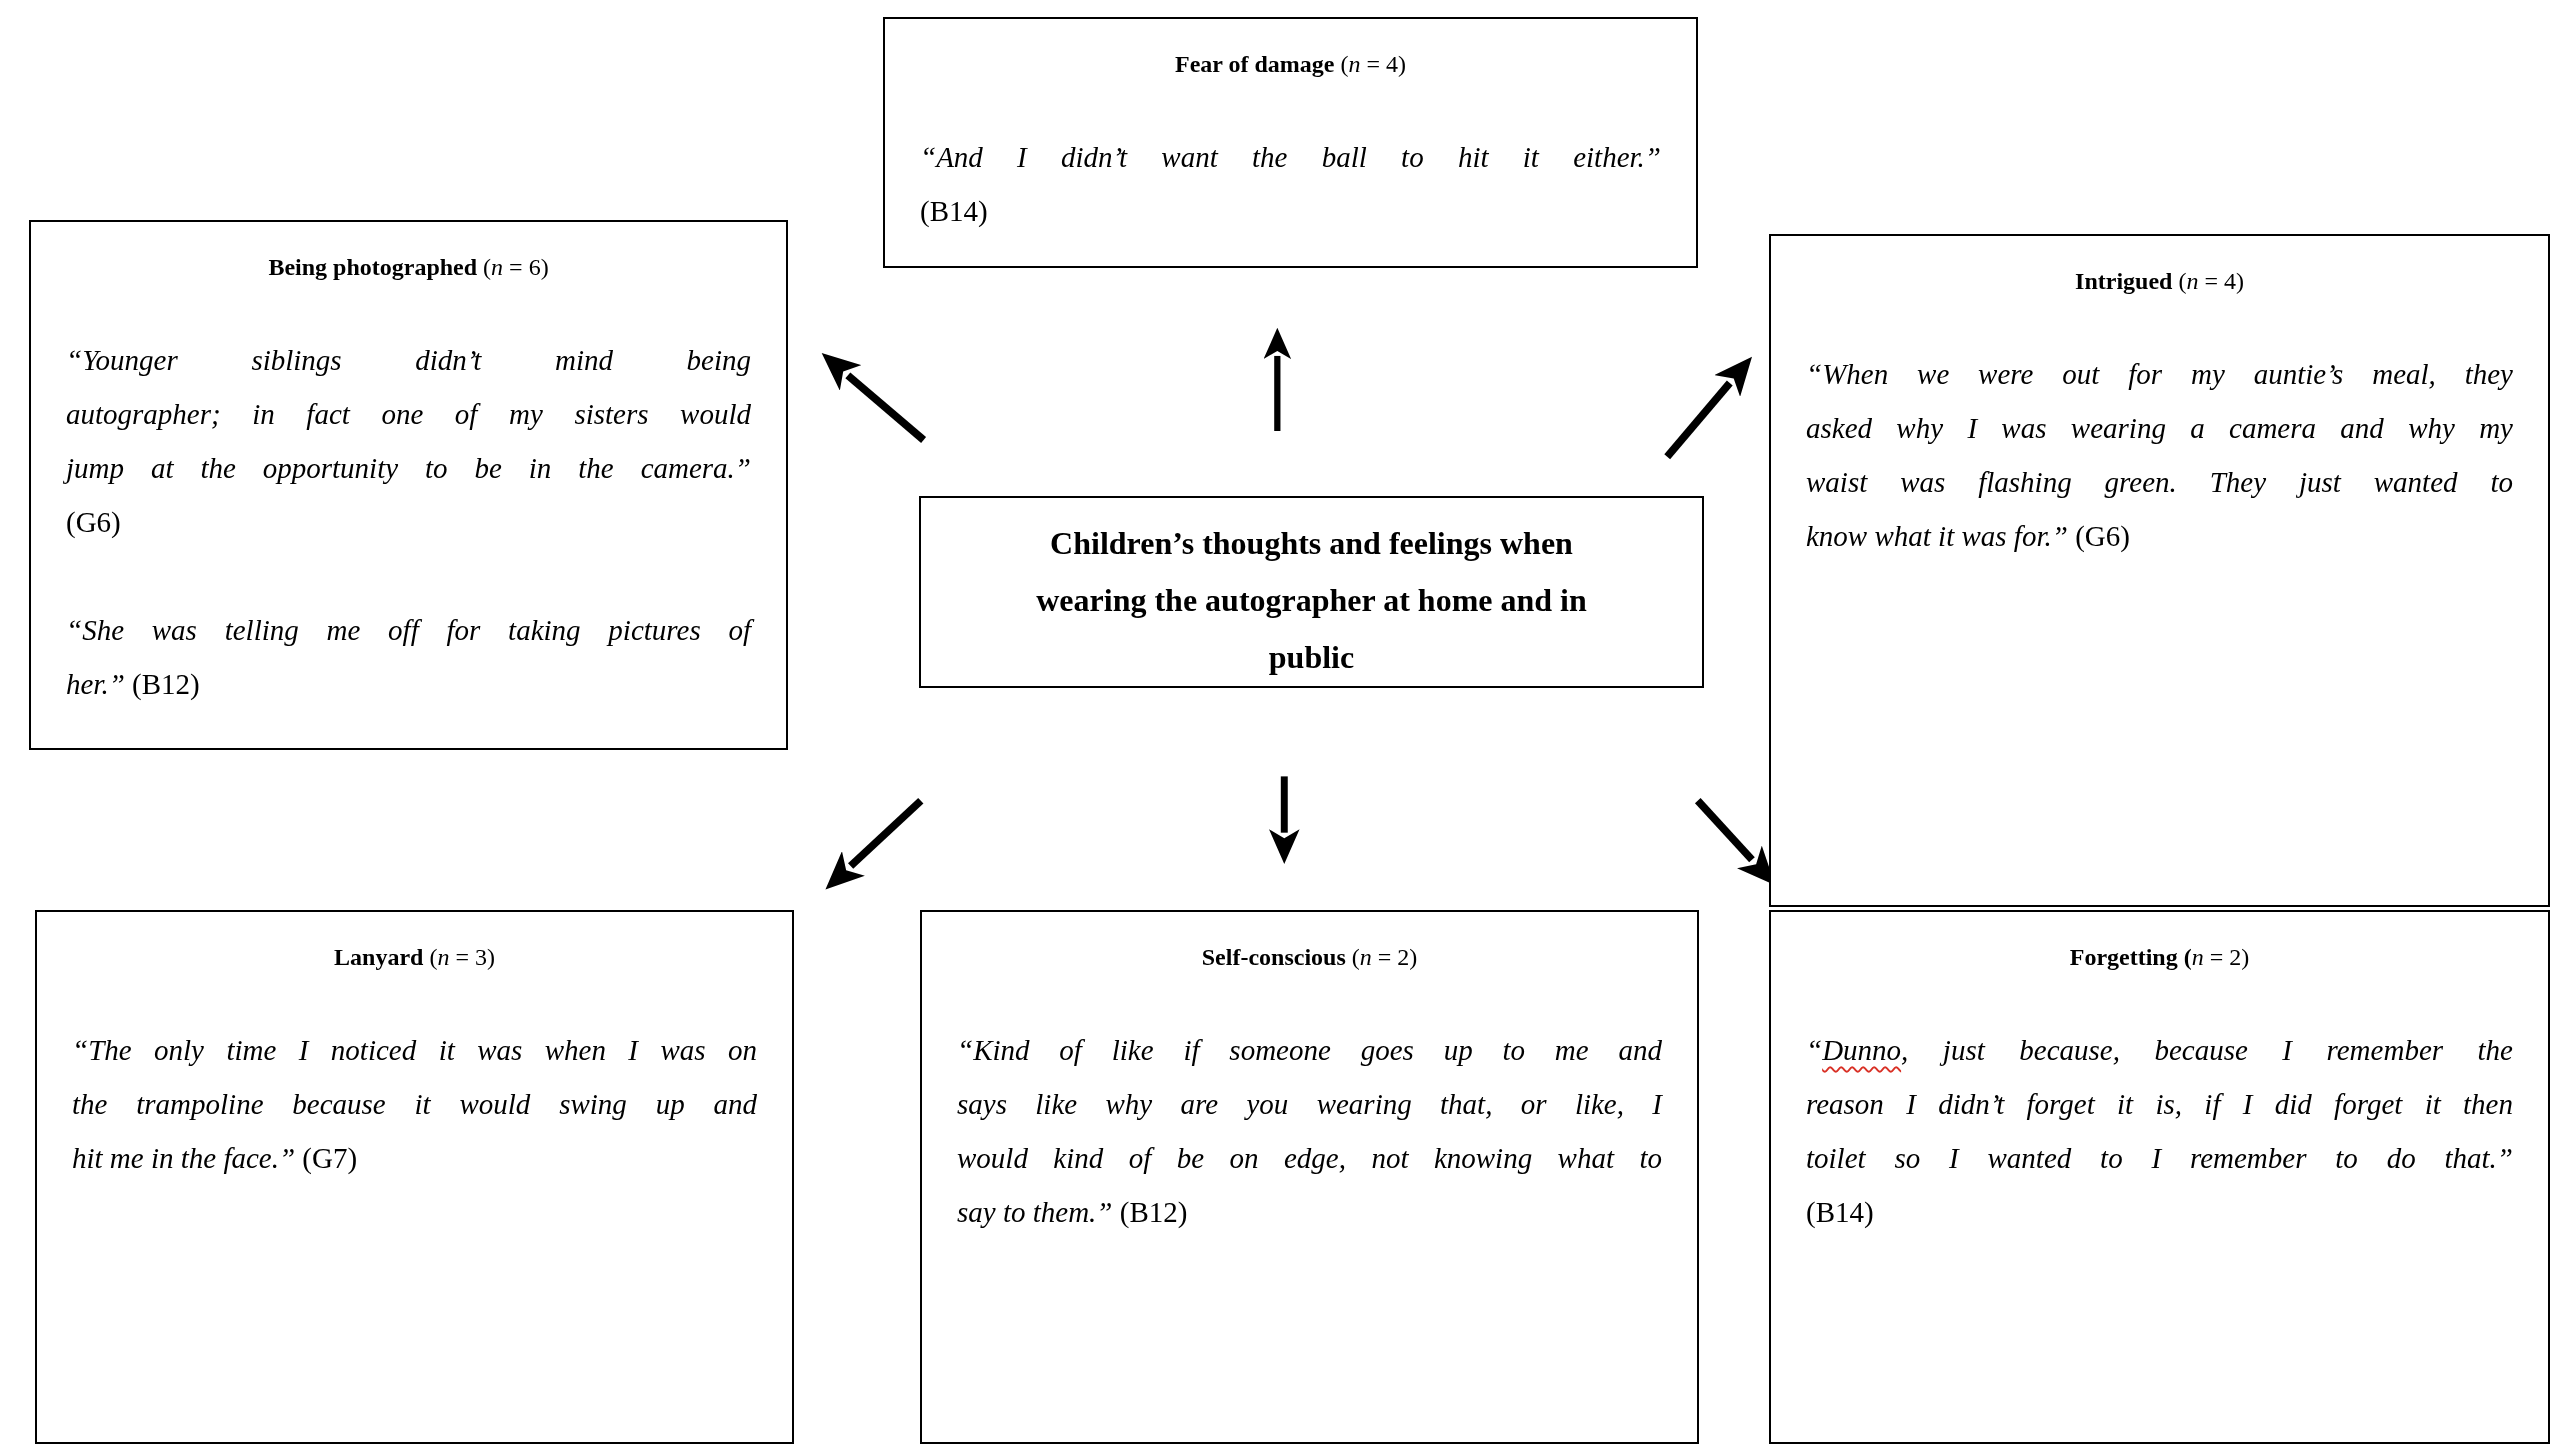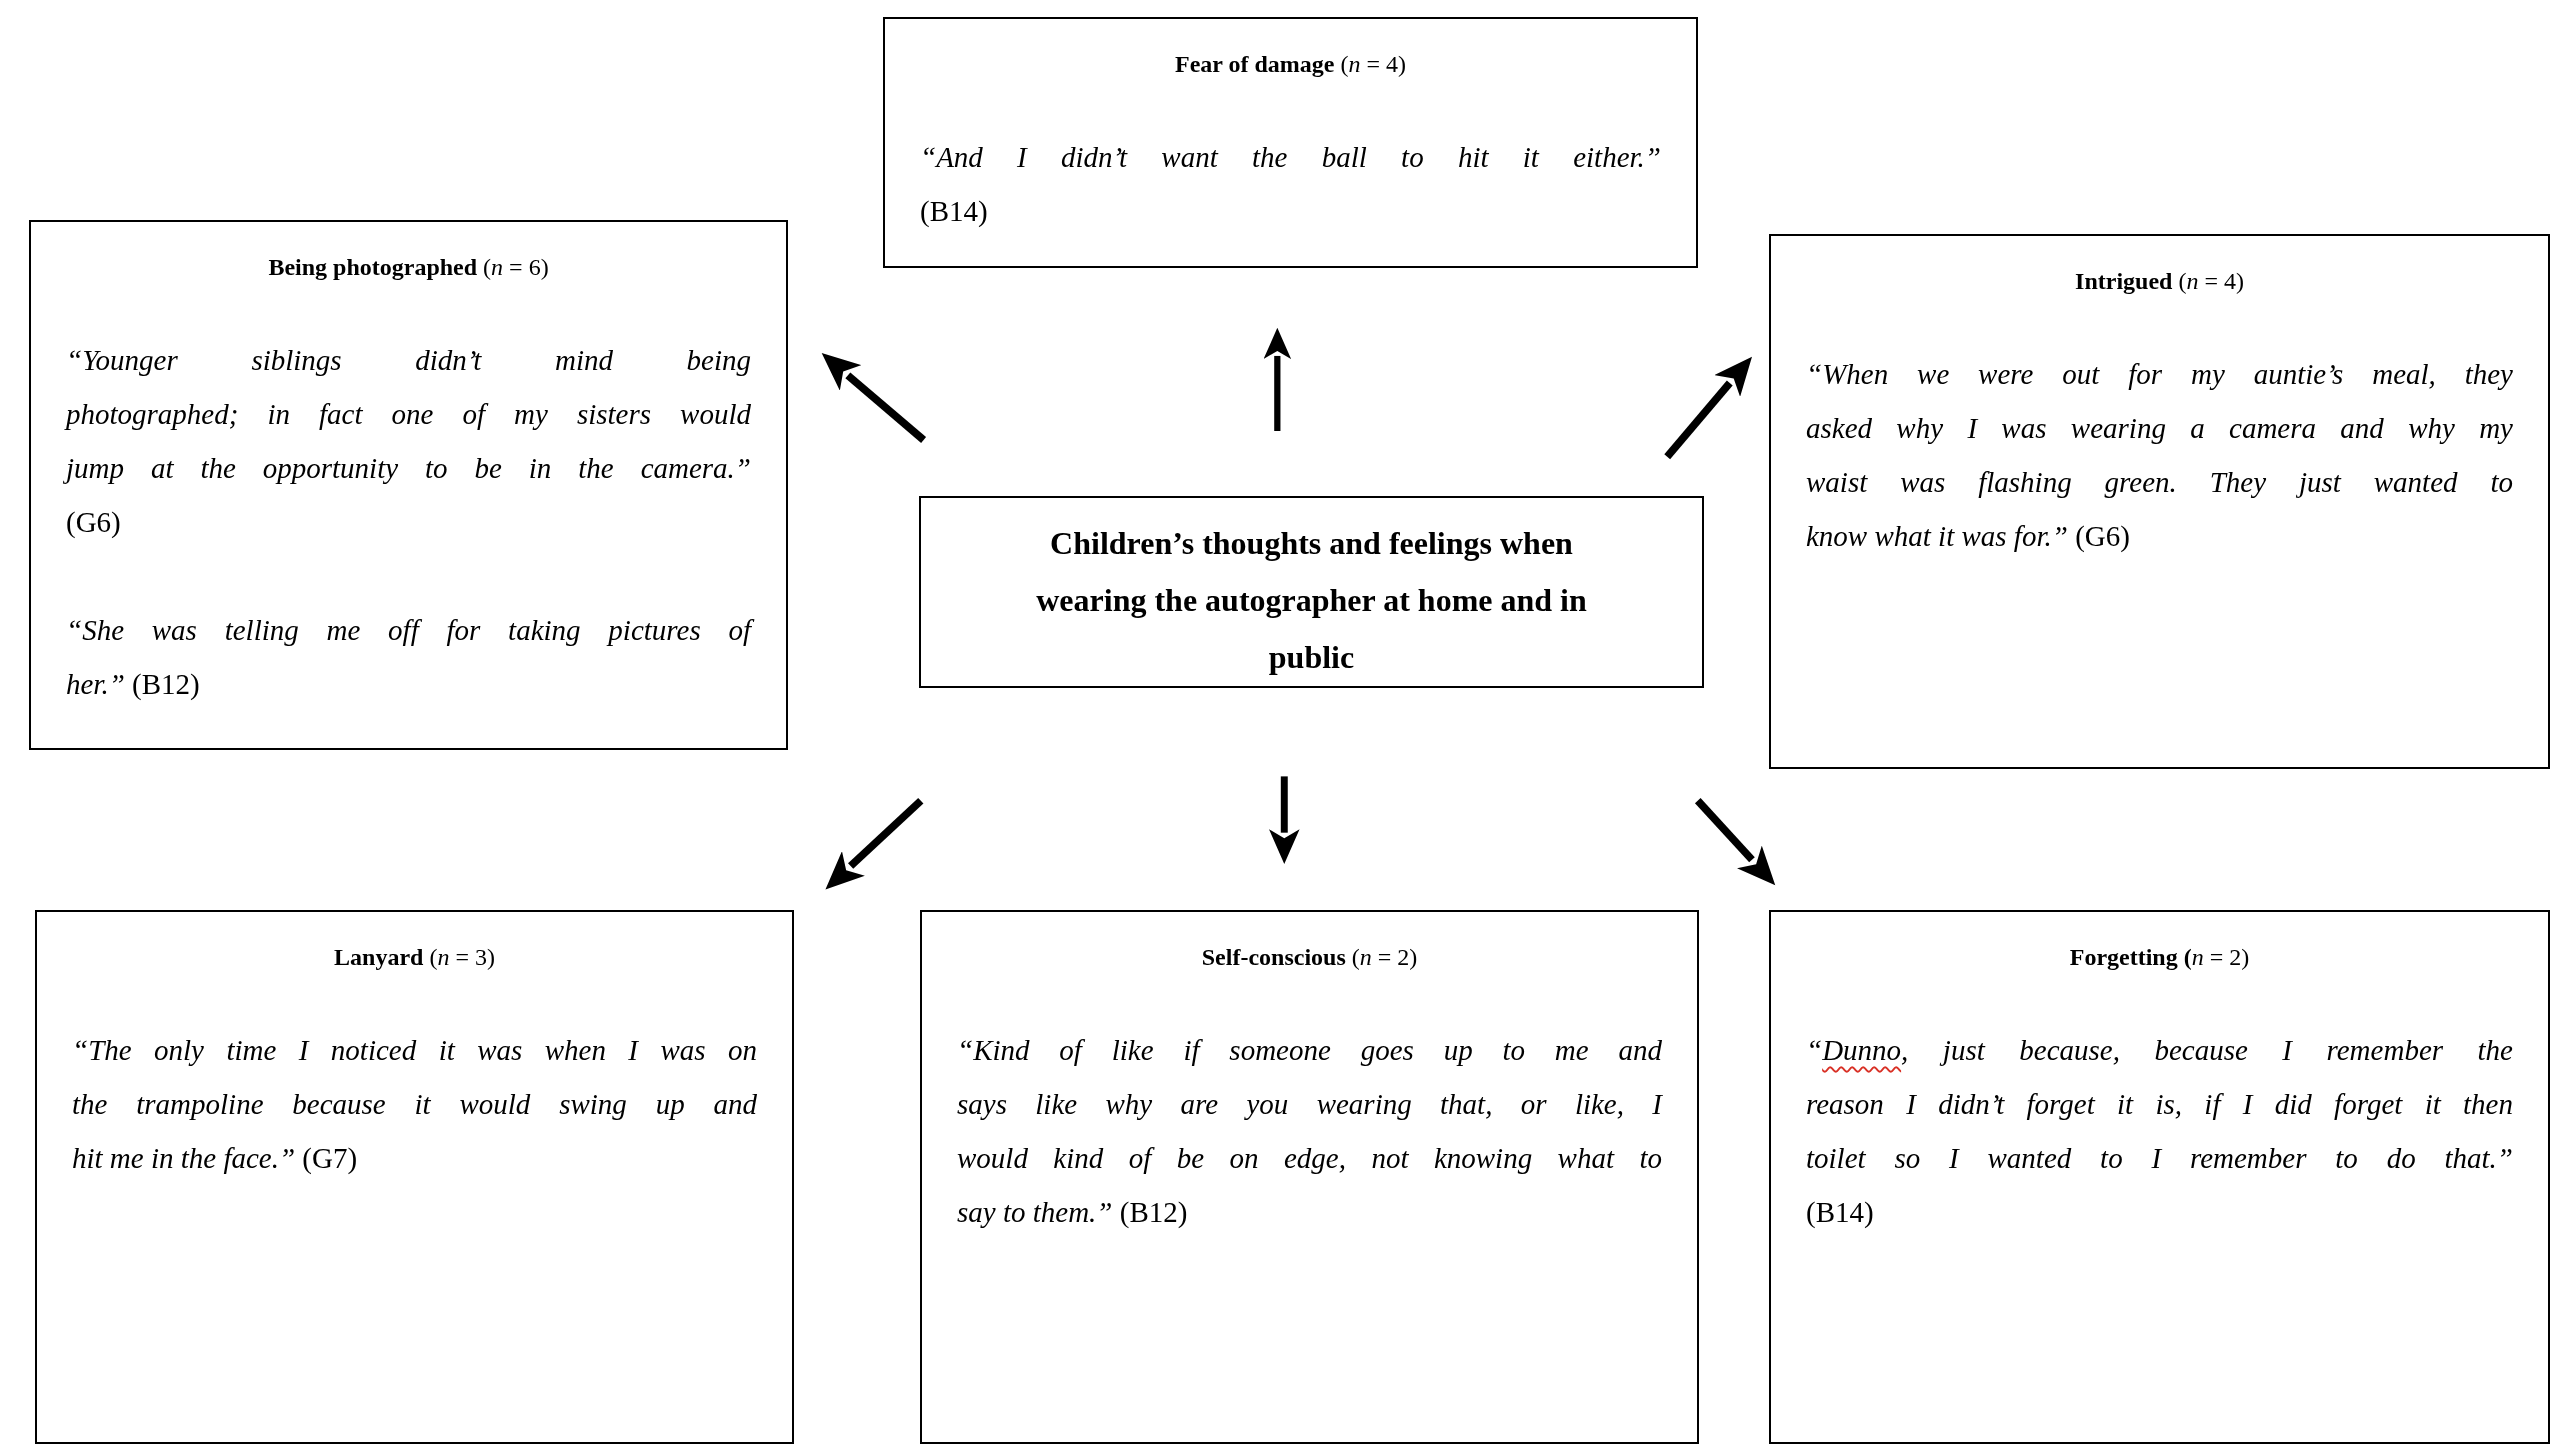--- a/index.html
+++ b/index.html
@@ -10,21 +10,21 @@
   }
   .canvas { position: absolute; inset: 0; }
   .arrow-layer { position: absolute; left: 0; top: 0; }
   .box {
     position: absolute; box-sizing: border-box;
     border: 2.8px solid #000000; background: #ffffff;
     padding: 11px 35px 14px 35px;
   }
   #box-fear       { left: 883px; top: 16.7px;   width: 815px; height: 251px; }
   #box-being      { left: 29px;   top: 220px;  width: 759px; height: 530px; }
-  #box-intrigued  { left: 1769px; top: 234px;  width: 781px; height: 535px; }
+  #box-intrigued  { left: 1769px; top: 234px;  width: 781px; height: 673px; }
   #box-center     { left: 919px; top: 496px;  width: 785px; height: 192px; padding-top: 16.7px; }
   #box-lanyard    { left: 29px;   top: 910px; width: 759px; height: 534px; margin-left: 6px; }
   #box-self       { left: 920px; top: 910px; width: 779px; height: 534px; }
   #box-forgetting { left: 1769px; top: 910px; width: 781px; height: 534px; }
 
   .box-title {
     text-align: center; font-size: 24px; line-height: 54px; margin-top: 7px;
     white-space: nowrap;
   }
   .tb { font-weight: bold; }
@@ -81,21 +81,21 @@
       </div>
   </div>
 
   <div class="box" id="box-being">
     <div class="box-title">
       <span class="tb">Being photographed</span><span> (</span><span class="tn">n</span><span> = 6)</span>
     </div>
     <div class="quotes">
         <div class="quote">
           <div class="qline"><span class="qt">“Younger siblings didn’t mind being</span></div>
-          <div class="qline"><span class="qt">photographed; in fact one of my sisters would</span></div>
+          <div class="qline"><span class="qt">autographer; in fact one of my sisters would</span></div>
           <div class="qline"><span class="qt">jump at the opportunity to be in the camera.”</span></div>
           <div class="qline qline-last"><span class="code">(G6)</span></div>
         </div>
         <div class="quote">
           <div class="qline"><span class="qt">“She was telling me off for taking pictures of</span></div>
           <div class="qline qline-last"><span class="qt">her.”</span><span class="code"> (B12)</span></div>
         </div>
       </div>
   </div>
 

